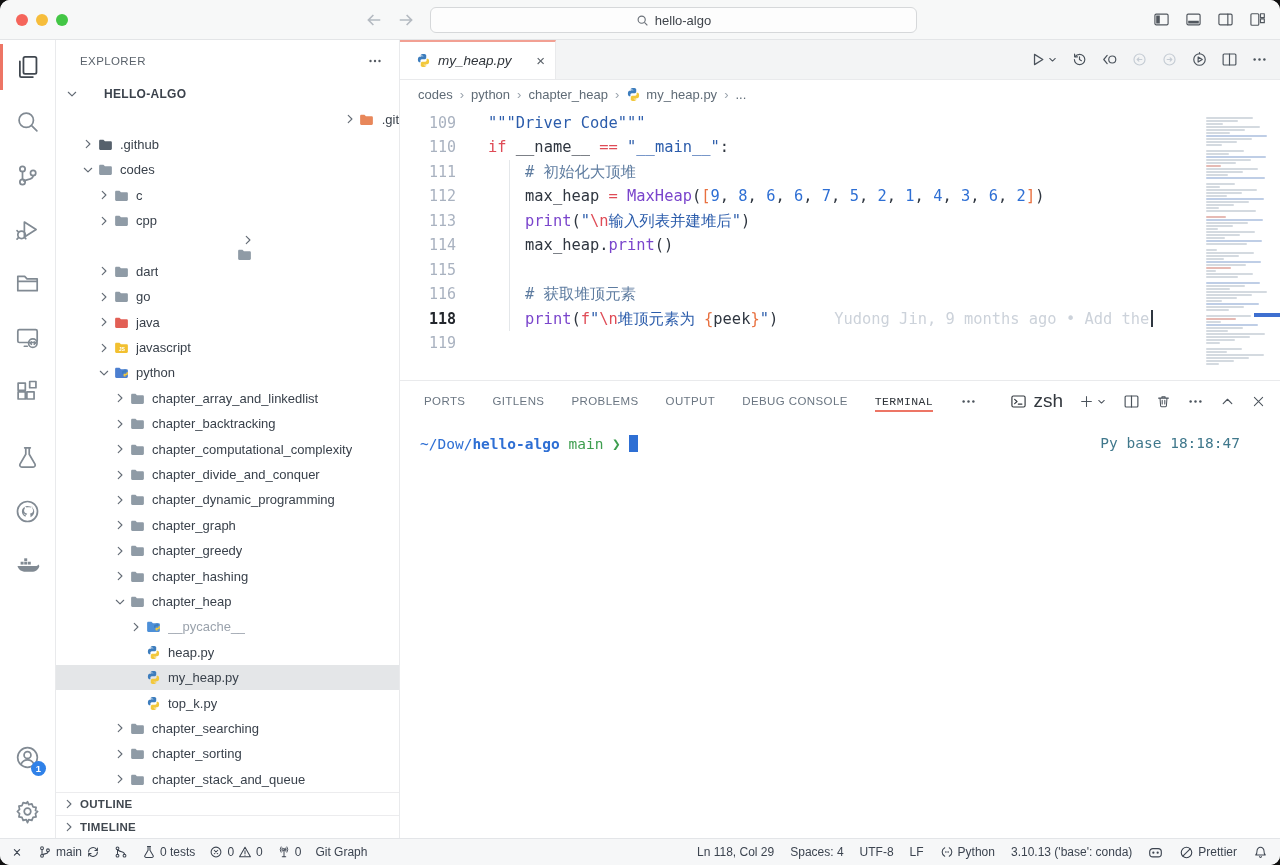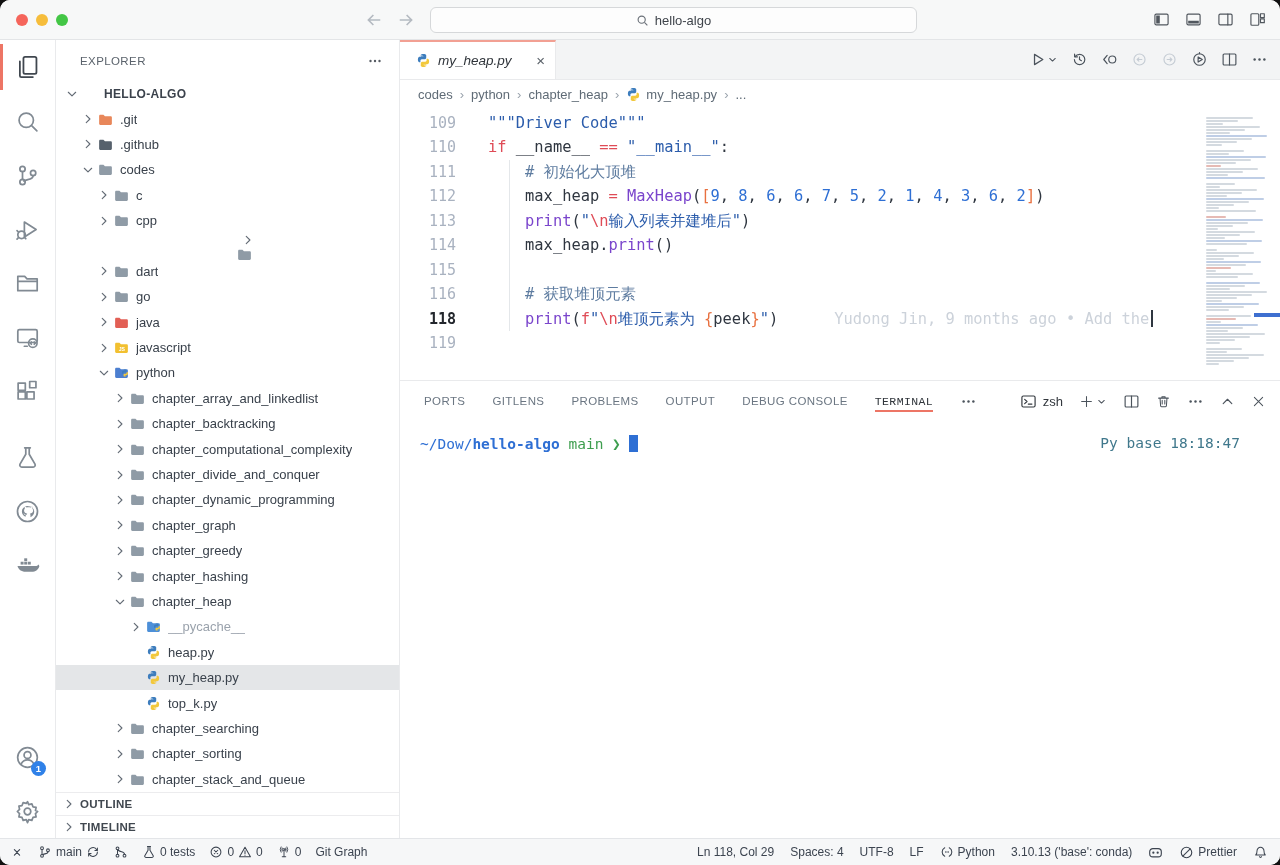--- a/index.html
+++ b/index.html
@@ -104,21 +104,21 @@
   .panel { flex:1; background:#fff; border-top:1px solid #e9eaec; position:relative; }
   .paneltabs { height:40px; display:flex; align-items:center; padding-left:24px; position:relative; }
   .ptab { margin-right:27px; font-size:11.5px; letter-spacing:.4px; color:#6b7682;
     height:100%; display:flex; align-items:center; position:relative; }
   .ptab.active { color:#2f343a;font-family:Liberation Mono, monospace; }
   .ptab.active::after { content:""; position:absolute; left:0; right:0; bottom:9px;
     height:2px; background:var(--accent); }
   .ptab-more { color:#4b535c; margin-right:18px; display:flex; align-items:flex-end; }
   .panel-actions { position:absolute; right:14px; top:0; height:40px; display:flex;
     align-items:center; gap:16px; color:#4b535c; }
-  .pa-shell { display:flex; align-items:center; gap:6px; font-size:13px; color:#33383e; }
+  .pa-shell { display:flex; align-items:center; gap:6px; font-size:19px; color:#33383e; }
   .pa-plus { display:flex; align-items:center; gap:2px; }
 
   .terminal { position:relative; padding:14px 0 0 20px;
     font-family:"DejaVu Sans Mono", monospace; font-size:14.5px; }
   .tspan-path { color:#2e6fd4; } .tspan-repo { color:#2e6fd4; font-weight:700; }
   .tspan-branch { color:#3e9e4f; }
   .tcursor { display:inline-block; width:9px; height:17px; background:#2e6fd4; vertical-align:-3px; margin-left:8px; }
   .rprompt { position:absolute; right:40px; top:14px; color:#40788c; }
 
   
@@ -297,21 +297,21 @@
       <div class="tree" id="tree">
           <div class="trow root" style="padding-left: 8px;">
             <span class="chev">
               <svg width="14" height="14" viewBox="0 0 16 16" fill="none" stroke="currentColor" stroke-width="1.3" stroke-linecap="round" stroke-linejoin="round">
                 <path d="M3.8 6L8 10.2 12.2 6"></path>
               </svg>
             </span>
             <span class="ticon"></span>
             <span class="tlabel">HELLO-ALGO</span>
           </div>
-          <div class="trow" style="padding-left: 24px;">
+          <div class="trow" style="padding-left: 24px; justify-content: flex-end;">
             <span class="chev">
               <svg width="14" height="14" viewBox="0 0 16 16" fill="none" stroke="currentColor" stroke-width="1.3" stroke-linecap="round" stroke-linejoin="round">
                 <path d="M6 3.8L10.2 8 6 12.2"></path>
               </svg>
             </span>
             <span class="ticon">
               <svg width="15" height="15" viewBox="0 0 16 16">
                 <path fill="#e8875a" d="M1.2 4.2c0-.7.6-1.3 1.3-1.3h3.3l1.6 1.7h6.1c.7 0 1.3.6 1.3 1.3v6.6c0 .7-.6 1.3-1.3 1.3H2.5c-.7 0-1.3-.6-1.3-1.3z"></path>
               </svg>
             </span>

